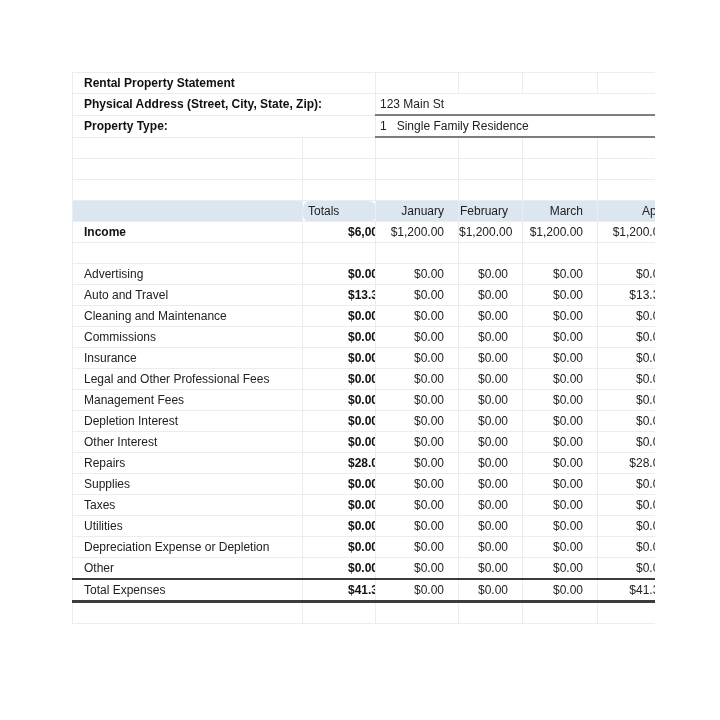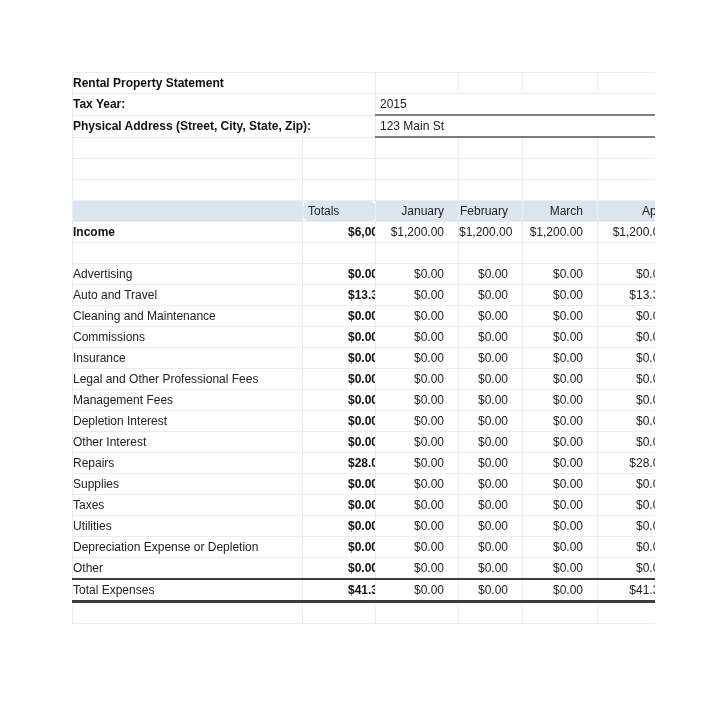--- a/index.html
+++ b/index.html
@@ -14,21 +14,21 @@
   }
   table.sheet{
     border-collapse:collapse;table-layout:fixed;width:608px;
     border-top:1px solid #ececec;border-left:1px solid #ececec;
   }
   td{
     height:20px;padding:0;font-size:12px;line-height:20px;color:#212121;
     border-right:1px solid #ececec;border-bottom:1px solid #ececec;
     overflow:hidden;white-space:nowrap;vertical-align:middle;
   }
-  td.lbl{padding-left:0;}
+  td.lbl{padding-left:11px;}
   td.bold{font-weight:bold;color:#111;}
   td.num{text-align:right;padding-right:14px;}
   td.tot{text-align:right;padding-right:5px;font-weight:bold;color:#111;padding-left:45px;}
   td.tothead{padding-left:5px;font-weight:normal;color:#212121;border-radius:7px;}
   td.fvalue{
     padding-left:4px;white-space:pre;
     border-bottom:2px solid #7d7d7d;
   }
   tr.colhead td{background:#dce6f1;}
   tr.row-other td{border-bottom:2px solid #3c3c3c;}
@@ -51,26 +51,26 @@
   <tbody>
         <tr>
     <td colspan="2" class="lbl bold">Rental Property Statement</td>
     <td></td>
           <td></td>
     <td></td>
           <td></td>
   </tr>
 
   <tr>
-    <td colspan="2" class="lbl bold">Tax Year:</td>
-    <td colspan="4" class="fvalue">2015</td>
-  </tr>
-  <tr>
     <td colspan="2" class="lbl bold">Physical Address (Street, City, State, Zip):</td>
     <td colspan="4" class="fvalue">123 Main St</td>
+  </tr>
+  <tr>
+    <td colspan="2" class="lbl bold">Property Type:</td>
+    <td colspan="4" class="fvalue">1   Single Family Residence</td>
   </tr>
 
   <tr>
           <td></td>
           <td></td>
           <td></td>
           <td></td>
           <td></td>
           <td></td>
         </tr>

